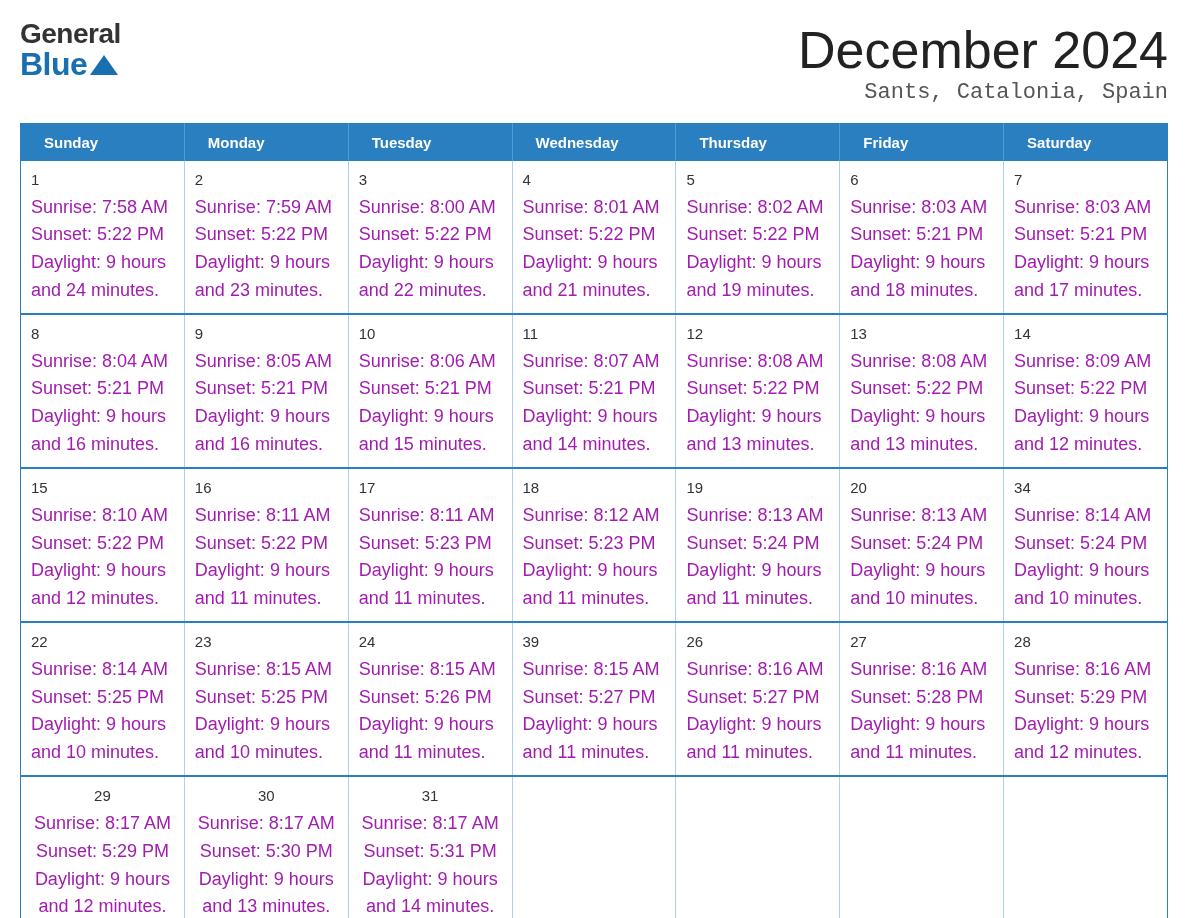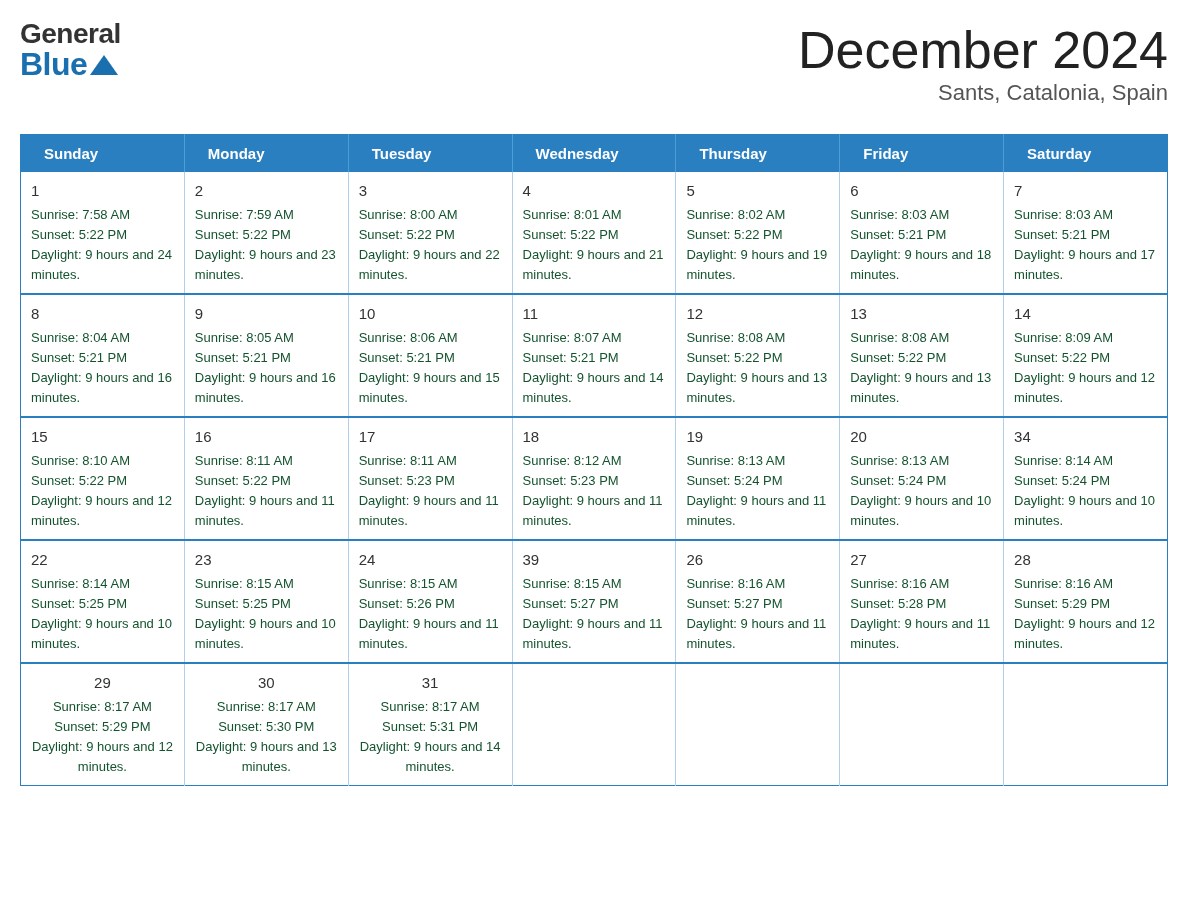--- a/index.html
+++ b/index.html
@@ -7,21 +7,21 @@
       font-family: Arial, sans-serif;
       background: #fff;
       padding: 20px;
       width: 1188px;
       min-height: 918px;
     }
     .header {
       display: flex;
       justify-content: space-between;
       align-items: flex-start;
-      margin-bottom: 28px;
+      margin-bottom: 18px;
     }
     .logo {
       display: flex;
       flex-direction: column;
       line-height: 1;
     }
     .logo-general {
       font-size: 28px;
       font-weight: bold;
       color: #333;
@@ -40,21 +40,21 @@
     }
     .main-title {
       font-size: 52px;
       font-weight: normal;
       color: #222;
       font-family: Liberation Sans, sans-serif;
     }
     .subtitle {
       font-size: 22px;
       color: #555;
-      font-family: Liberation Sans, sans-serif;
+      font-family: Liberation Mono, monospace;
     }
     .calendar {
       width: 100%;
       border-collapse: collapse;
       border: 1.5px solid #2a7fc1;
     }
     .calendar th {
       background-color: #2a7fc1;
       color: #fff;
       font-size: 15px;
@@ -83,22 +83,22 @@
       border-bottom: none;
       text-align: center;
     }
     .day-num {
       font-size: 15px;
       font-weight: normal;
       display: block;
       margin-bottom: 2px;
     }
     .day-info {
-      font-size: 13px;
-      color: #14532d;
+      font-size: 18px;
+      color: #a21caf;
       line-height: 1.55;
     }
     .empty-cell {
       background: #fff;
     }
   </style>
 </head>
 <body>
 
 <div class="header">

